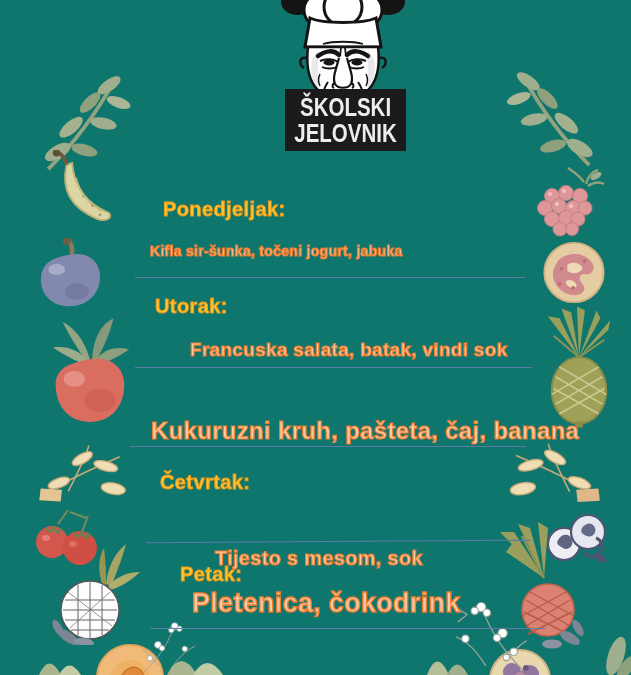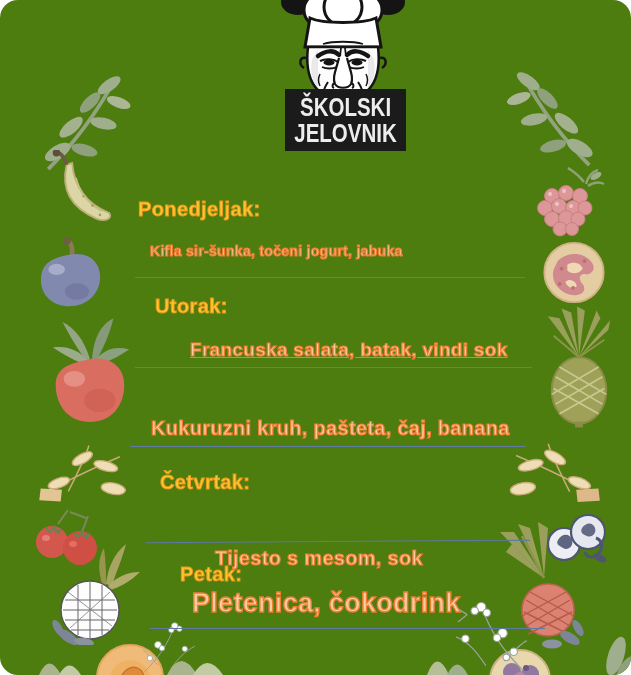--- a/index.html
+++ b/index.html
@@ -1,18 +1,18 @@
 <!DOCTYPE html>
 <html><head>
 <meta charset="utf-8">
 <style>
   html,body{margin:0;padding:0;background:#fff;}
   .page{
-    position:relative;width:631px;height:675px;background:#4d7c0f;
-    overflow:hidden;font-family:"Liberation Sans",sans-serif;border-radius:18px;
+    position:relative;width:631px;height:675px;background:#0f766e;
+    overflow:hidden;font-family:"Liberation Sans",sans-serif;
   }
   
   .chef-svg{position:absolute;left:268px;top:0;z-index:1;}
   .logo-box{
     position:absolute;left:285px;top:89px;width:121px;height:62px;
     background:#1b1b1b;z-index:2;display:flex;flex-direction:column;
     align-items:center;justify-content:center;
   }
   .logo-line{
     color:#ededed;font-weight:bold;font-size:25px;line-height:26px;
@@ -24,21 +24,21 @@
     color:#FFC52E;-webkit-text-stroke:0.9px #E8991C;letter-spacing:.4px;
     z-index:5;
   }
   .meal{
     position:absolute;font-weight:bold;white-space:nowrap;
     color:#FACBA4;-webkit-text-stroke:1.2px #ED7D31;letter-spacing:.3px;
     z-index:5;
   }
   .m1{font-size:14px;}
   .m2{font-size:19px;}
-  .m3{font-size:20px;}
+  .m3{font-size:24px;}
   .m4{font-size:20px;}
   .m5{font-size:27px;-webkit-text-stroke:1.4px #ED7D31;}
   .rule{
     position:absolute;height:0;border-top:1.6px solid #5d7aa6;z-index:4;
   }
   
   .deco{position:absolute;z-index:0;}
 </style>
 </head>
 <body>
@@ -72,26 +72,26 @@
     <path d="M60,82 C56,88 55,92 56,95 M90,82 C94,88 95,92 94,95" fill="none" stroke="#141414" stroke-width="2"></path>
     <path d="M61,95 C68,91 82,91 89,95" fill="none" stroke="#141414" stroke-width="2.8" stroke-linecap="round"></path>
     <path d="M52,74 C50,78 50,82 52,86 M98,74 C100,78 100,82 98,86" fill="none" stroke="#141414" stroke-width="1.5"></path>
   </svg>
 
   <div class="logo-box">
     <div class="logo-line">ŠKOLSKI</div>
     <div class="logo-line">JELOVNIK</div>
   </div>
 
-  <div class="day" style="left:138px;top:198px;">Ponedjeljak:</div>
+  <div class="day" style="left:163px;top:198px;">Ponedjeljak:</div>
   <div class="meal m1" style="left:150px;top:243px;">Kifla sir-šunka, točeni jogurt, jabuka</div>
   <div class="rule" style="left:135px;top:277px;width:390px;"></div>
 
   <div class="day" style="left:155px;top:295px;">Utorak:</div>
-  <div class="meal m2" style="left:190px;top:339px;text-decoration:underline;">Francuska salata, batak, vindi sok</div>
+  <div class="meal m2" style="left:190px;top:339px;">Francuska salata, batak, vindi sok</div>
   <div class="rule" style="left:135px;top:367px;width:397px;"></div>
 
   <div class="meal m3" style="left:151px;top:417px;">Kukuruzni kruh, pašteta, čaj, banana</div>
   <div class="rule" style="left:130px;top:446px;width:396px;"></div>
 
   <div class="day" style="left:160px;top:471px;">Četvrtak:</div>
   <div class="meal m4" style="left:215px;top:515px;margin-top:32px;">Tijesto s mesom, sok</div>
   <div class="rule" style="left:146px;top:541px;width:384px;transform:rotate(-0.4deg);"></div>
 
   <div class="day" style="left:157px;top:563px;margin-left:23px;">Petak:</div>

